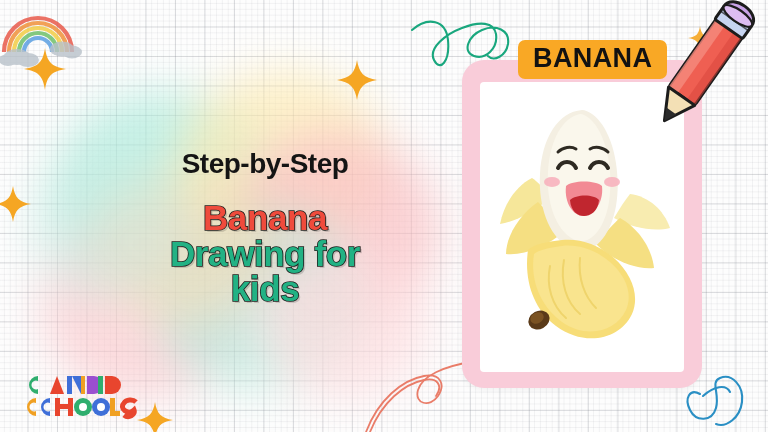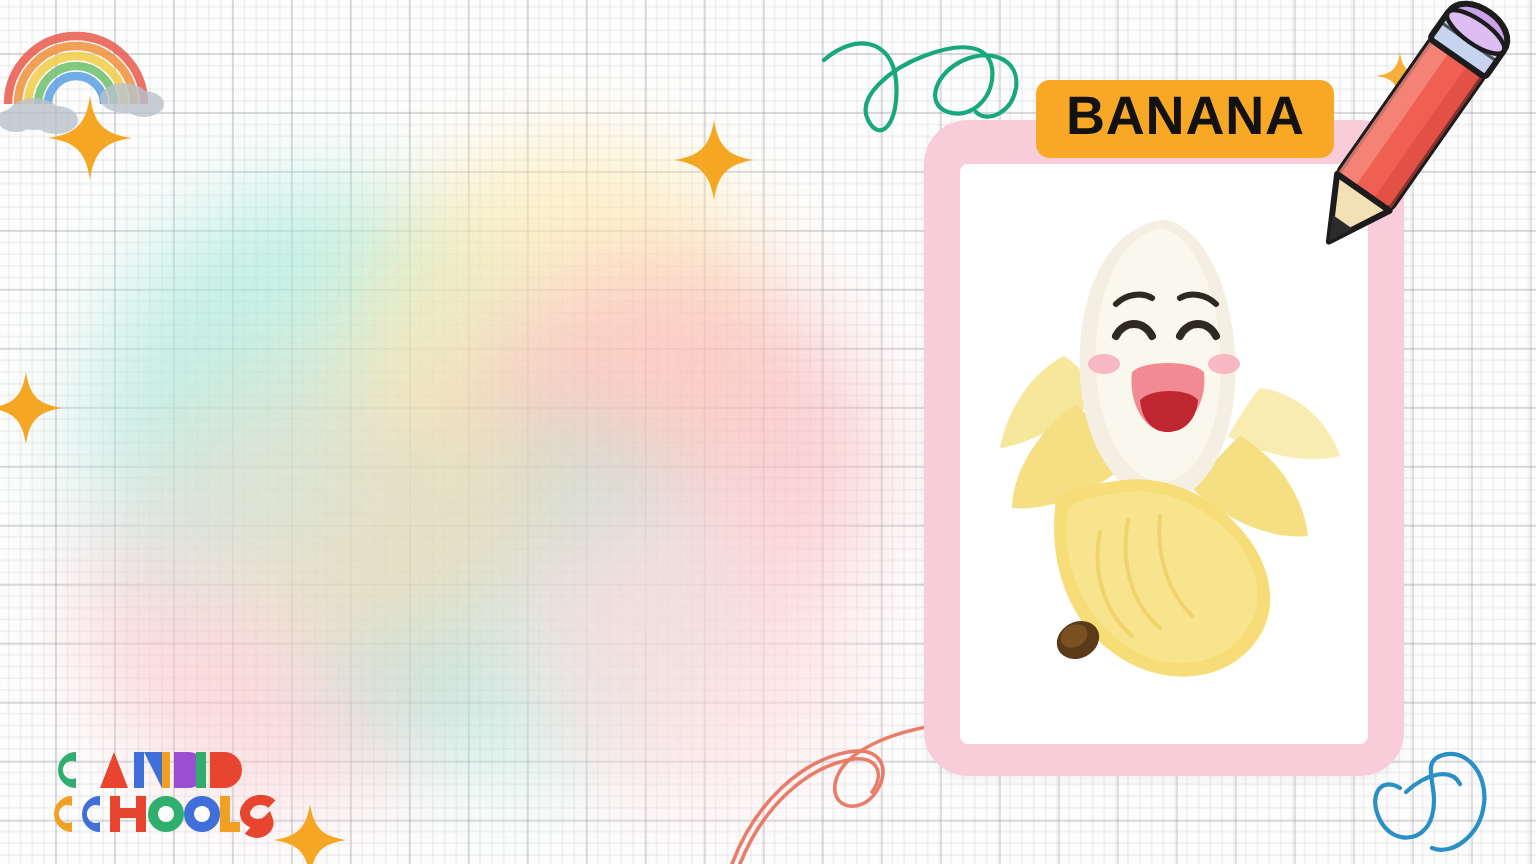--- a/index.html
+++ b/index.html
@@ -137,20 +137,28 @@
 
     <g fill="#f5a623">
       <path d="M45 48 C47 62 52 67 66 69 C52 71 47 76 45 90 C43 76 38 71 24 69 C38 67 43 62 45 48Z"></path>
       <path d="M13 186 C15 198 19 202 31 204 C19 206 15 210 13 222 C11 210 7 206 -5 204 C7 202 11 198 13 186Z"></path>
       <path d="M357 60 C359 73 364 78 377 80 C364 82 359 87 357 100 C355 87 350 82 337 80 C350 78 355 73 357 60Z"></path>
       <path d="M155 402 C157 414 161 418 173 420 C161 422 157 426 155 438 C153 426 149 422 137 420 C149 418 153 414 155 402Z"></path>
       <path d="M700 26 C701 34 704 37 712 38 C704 39 701 42 700 50 C699 42 696 39 688 38 C696 37 699 34 700 26Z" opacity=".9"></path>
     </g>
   </svg>
 
+  <div class="headline">
+    <div class="kicker">Step-by-Step</div>
+    <div class="title">
+      <span class="t-red">Banana</span>
+      <span class="t-green">Drawing for</span>
+      <span class="t-green">kids</span>
+    </div>
+  </div>
 
   <div class="card">
     <div class="card-inner">
 
       <svg viewBox="0 0 204 290" width="204" height="290">
 
         <path d="M52 96 C36 104 24 122 20 142 C34 140 54 130 70 116 C64 106 58 100 52 96Z" fill="#f6e79a"></path>
 
         <path d="M150 112 C168 114 184 128 190 146 C174 150 152 146 134 136 C140 126 145 118 150 112Z" fill="#f8ecb0"></path>
 

